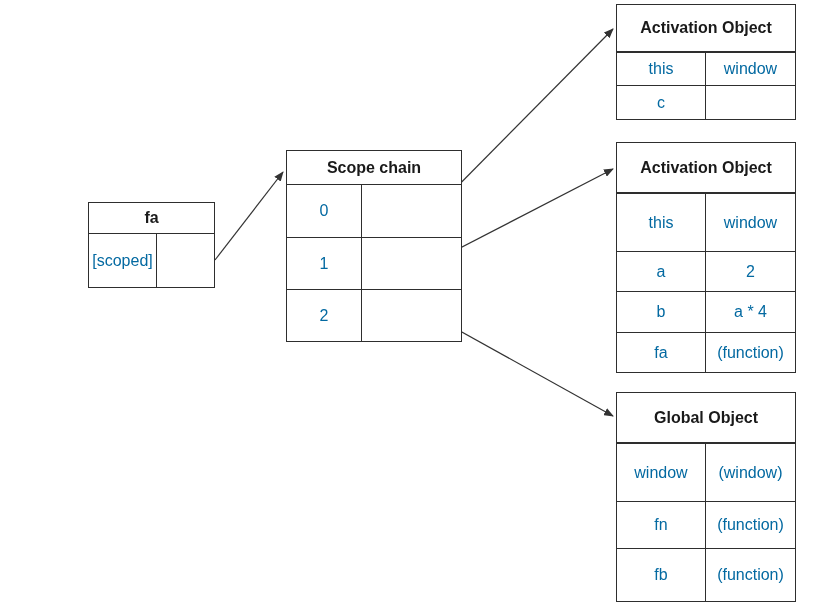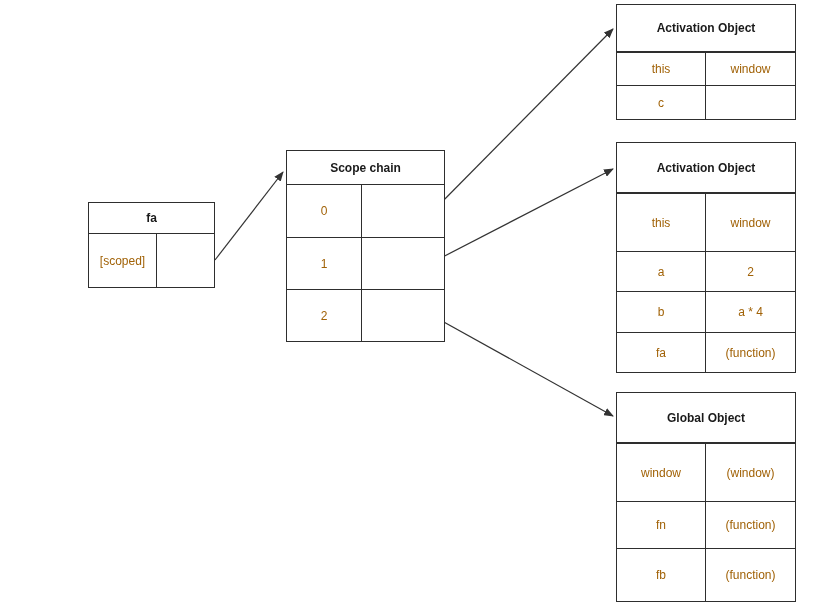--- a/index.html
+++ b/index.html
@@ -6,29 +6,29 @@
   .canvas {
     position:relative; width:823px; height:615px; background:#ffffff;
     font-family:"Liberation Sans", sans-serif; overflow:hidden;
   }
   .box {
     position:absolute; background:#ffffff; border:1px solid #2e2e2e;
     box-sizing:border-box; display:flex; flex-direction:column;
   }
   .hdr {
     display:flex; align-items:center; justify-content:center;
-    font-weight:700; font-size:12px; color:#1a1a1a;
+    font-weight:700; font-size:16px; color:#1a1a1a;
     border-bottom:1px solid #2e2e2e; box-sizing:border-box; flex:0 0 auto;
   }
   .hdr.thick { border-bottom-width:2px; }
   .trow { display:flex; box-sizing:border-box; flex:0 0 auto; }
   .trow + .trow { border-top:1px solid #2e2e2e; }
   .cell {
     display:flex; align-items:center; justify-content:center;
-    font-size:12px; color:#a16207; box-sizing:border-box;
+    font-size:16px; color:#0369a1; box-sizing:border-box;
   }
   .cell.k { border-right:1px solid #2e2e2e; flex:0 0 auto; }
   .cell.v { flex:1 1 auto; }
   .arrows { position:absolute; left:0; top:0; width:823px; height:615px; pointer-events:none; }
 </style>
 </head>
 <body>
 
 <div class="canvas">
 
@@ -45,21 +45,21 @@
   </svg>
 
   <div class="box" style="left:88px;top:202px;width:127px;height:86px;">
     <div class="hdr" style="height:31px;">fa</div>
     <div class="trow" style="height:53px;">
       <div class="cell k" style="width:68px;">[scoped]</div>
       <div class="cell v"></div>
     </div>
   </div>
 
-  <div class="box" style="left:286px;top:150px;width:159px;height:192px;">
+  <div class="box" style="left:286px;top:150px;width:176px;height:192px;">
     <div class="hdr" style="height:34px;">Scope chain</div>
     <div class="trow" style="height:52px;">
       <div class="cell k" style="width:75px;">0</div>
       <div class="cell v"></div>
     </div>
     <div class="trow" style="height:52px;">
       <div class="cell k" style="width:75px;">1</div>
       <div class="cell v"></div>
     </div>
     <div class="trow" style="height:52px;">

